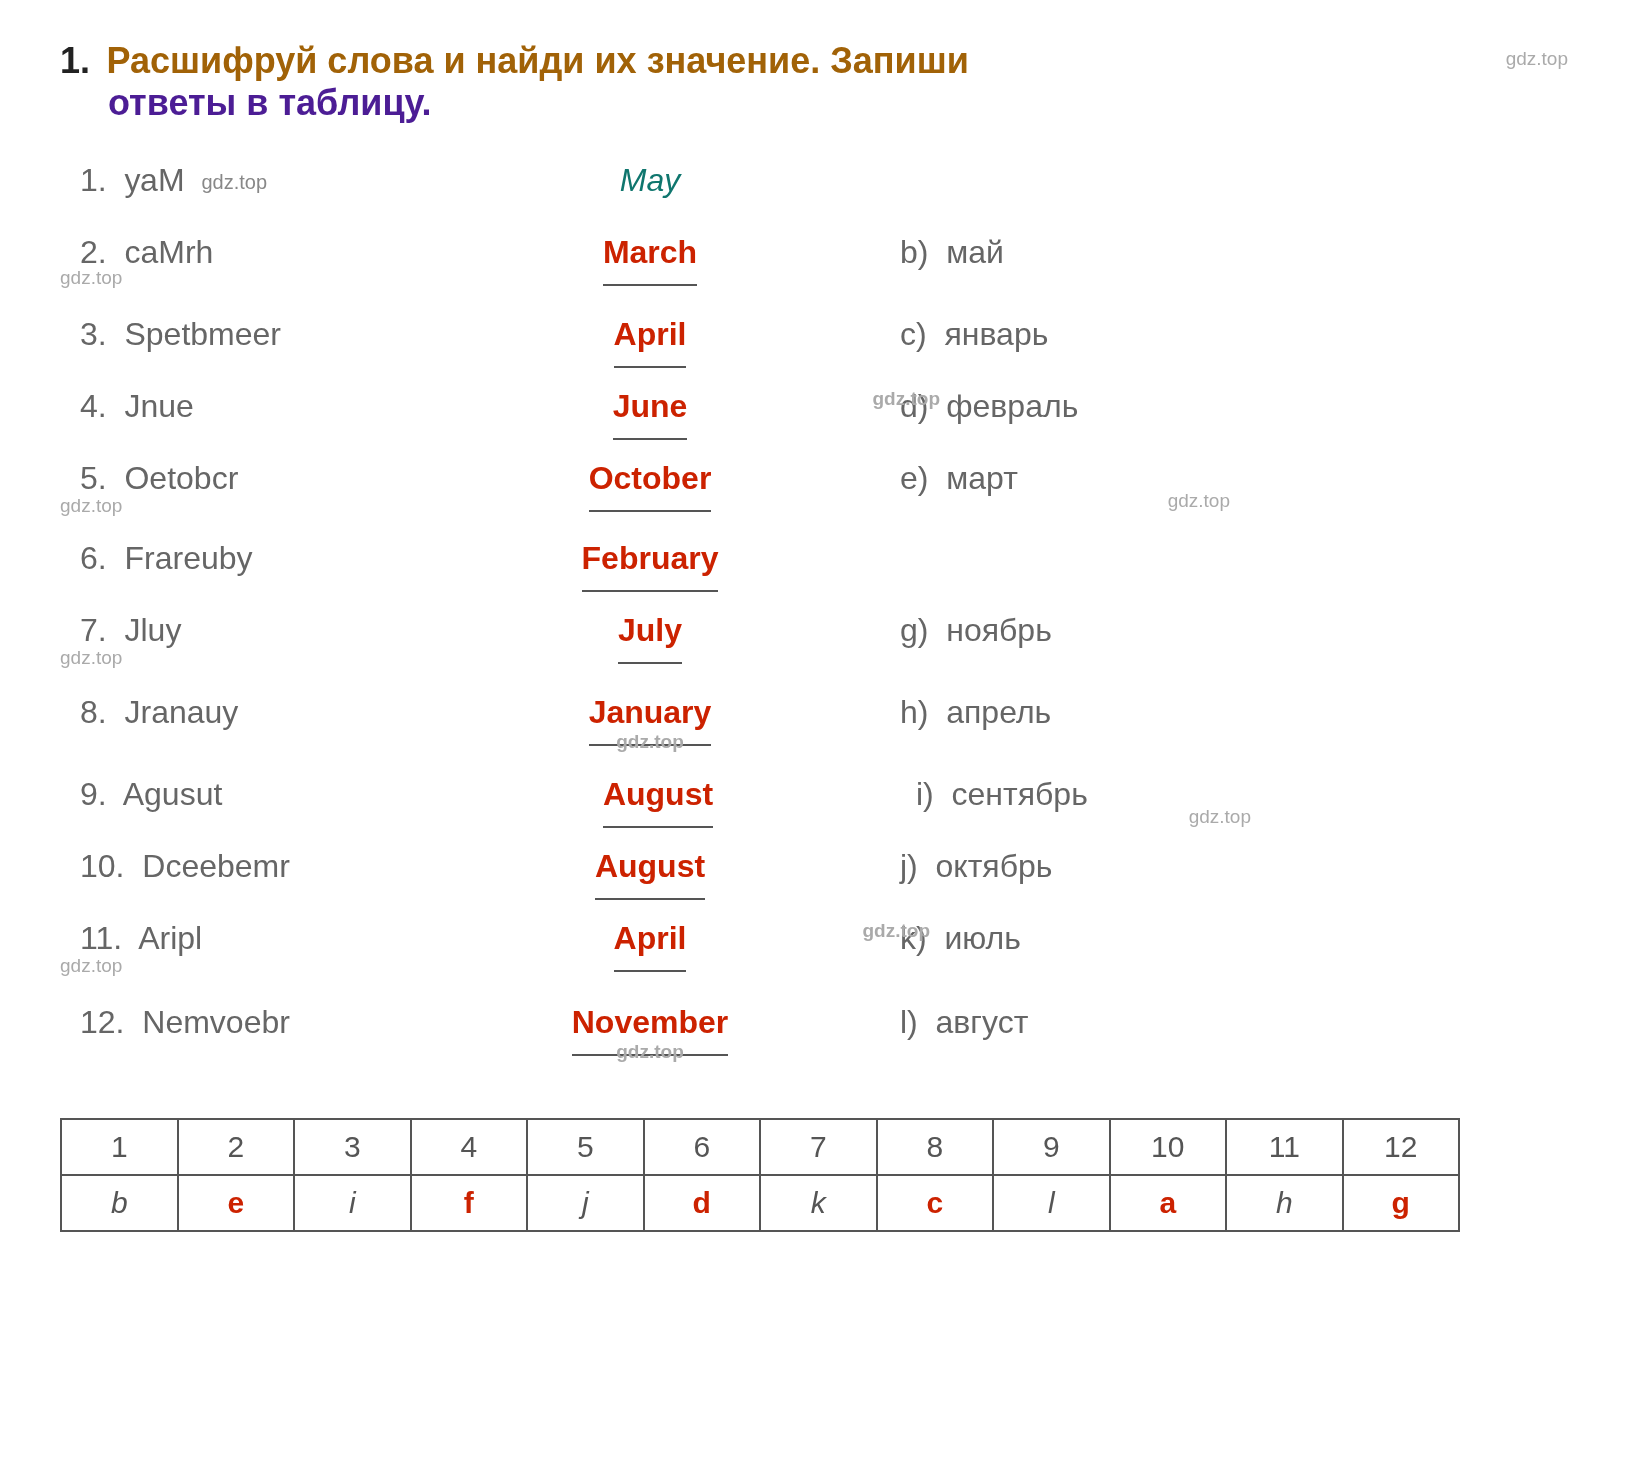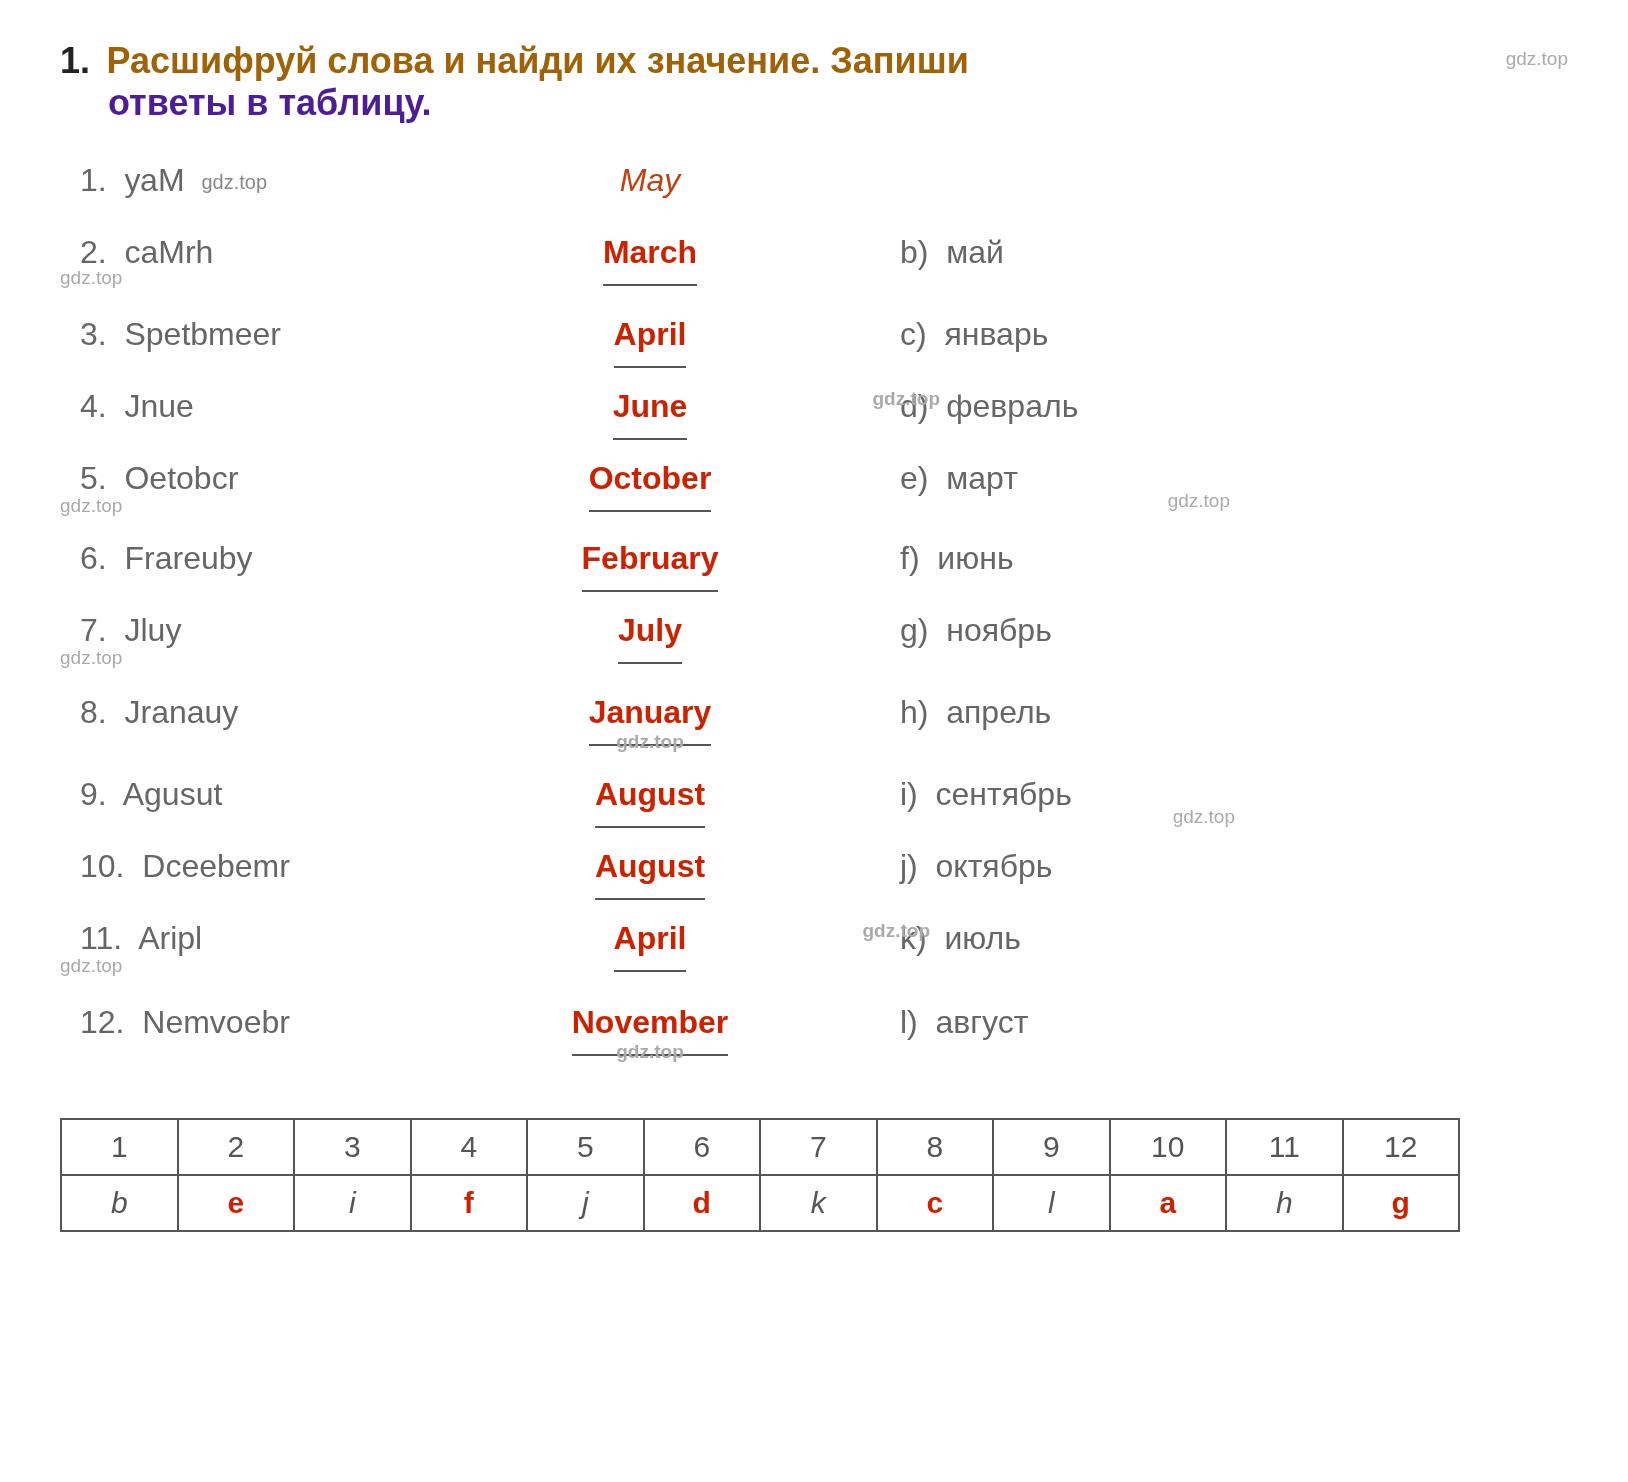--- a/index.html
+++ b/index.html
@@ -99,21 +99,21 @@
   </div>
 
   <div style="margin-top:20px;">
 
     <div class="exercise-row">
       <div class="col-scrambled">
         1.&nbsp; уаМ
         <span class="gdz-inline">gdz.top</span>
       </div>
       <div class="col-answer italic-black">
-        <span style="font-style:italic;color:#c2410c;">May</span>
+        <span style="font-style:italic;color:#0f766e;">May</span>
       </div>
     </div>
 
     <div class="exercise-row">
       <div class="col-scrambled" style="position:relative;">
         2.&nbsp; сaMrh
         <div style="position:absolute;left:0px;bottom:-18px;font-size:19px;color:#aaa;">gdz.top</div>
       </div>
       <div class="col-answer">
         <span class="answer-underline">March</span>
@@ -150,21 +150,20 @@
         e)&nbsp; март
         <span style="position:absolute;right:10px;top:30px;font-size:19px;color:#aaa;">gdz.top</span>
       </div>
     </div>
 
     <div class="exercise-row" style="margin-top:8px;">
       <div class="col-scrambled">6.&nbsp; Frareuby</div>
       <div class="col-answer">
         <span class="answer-underline">February</span>
       </div>
-      <div class="col-russian">f)&nbsp; июнь</div>
     </div>
 
     <div class="exercise-row">
       <div class="col-scrambled" style="position:relative;">
         7.&nbsp; Jluy
         <div style="position:absolute;left:0;bottom:-20px;font-size:19px;color:#aaa;">gdz.top</div>
       </div>
       <div class="col-answer">
         <span class="answer-underline">July</span>
       </div>
@@ -173,21 +172,21 @@
 
     <div class="exercise-row" style="margin-top:10px;">
       <div class="col-scrambled">8.&nbsp; Jranauy</div>
       <div class="col-answer" style="position:relative;">
         <span class="answer-underline">January</span>
         <div style="position:absolute;left:50%;transform:translateX(-50%);bottom:-22px;font-size:19px;color:#aaa;">gdz.top</div>
       </div>
       <div class="col-russian">h)&nbsp; апрель</div>
     </div>
 
-    <div class="exercise-row" style="margin-top:10px;">
+    <div class="exercise-row" style="margin-top:10px;gap:8px;">
       <div class="col-scrambled">9.&nbsp; Agusut</div>
       <div class="col-answer">
         <span class="answer-underline">August</span>
       </div>
       <div class="col-russian" style="position:relative;">
         i)&nbsp; сентябрь
         <span style="position:absolute;right:5px;top:30px;font-size:19px;color:#aaa;">gdz.top</span>
       </div>
     </div>
 

